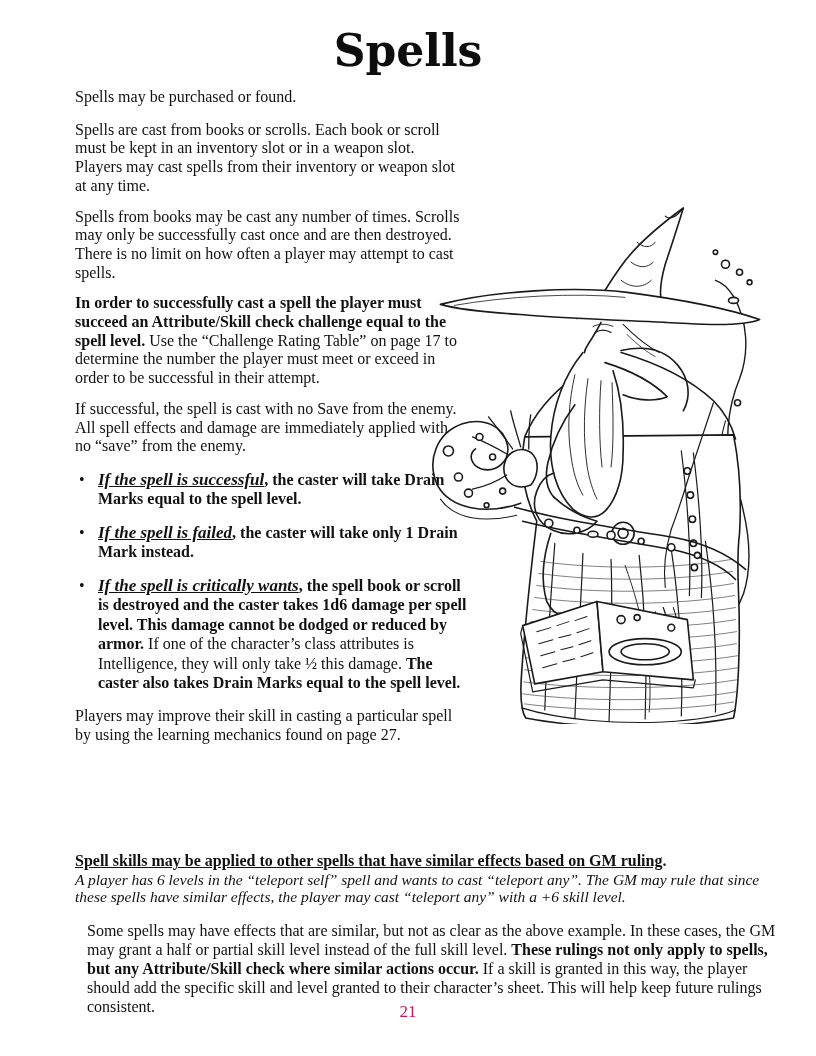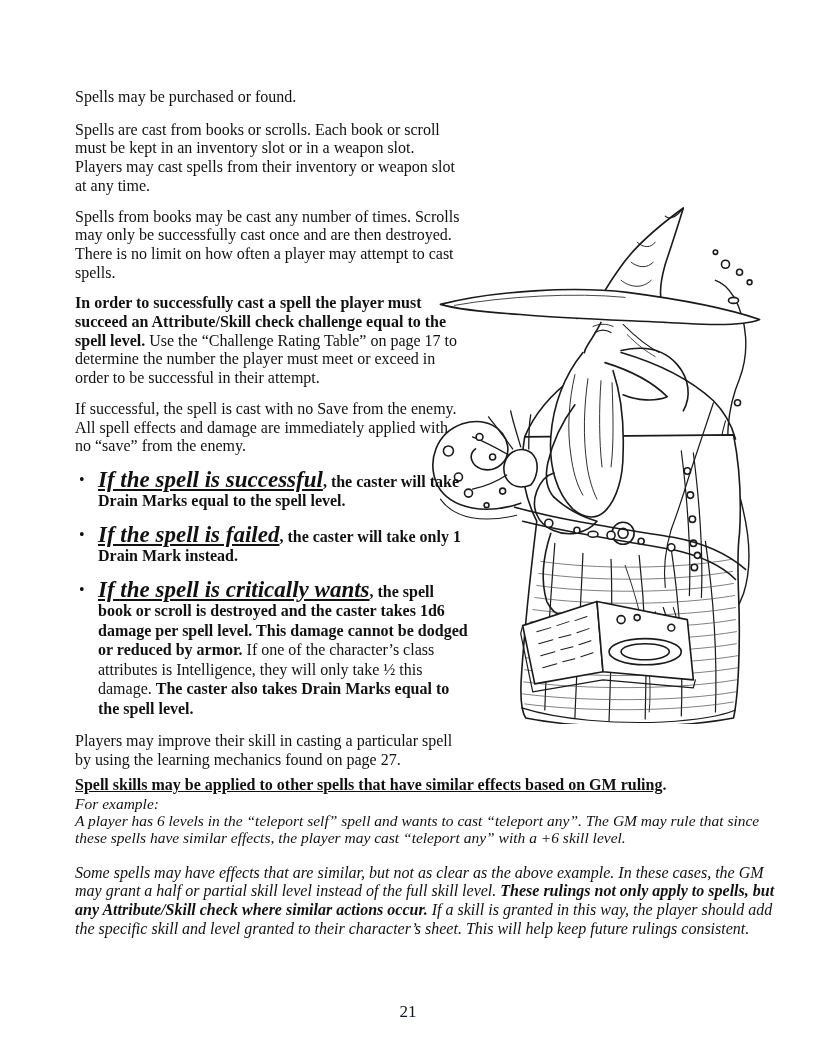--- a/index.html
+++ b/index.html
@@ -17,43 +17,44 @@
     position:absolute; left:75px; top:88px; width:394px;
     font-size:16px; line-height:18.7px;
   }
   .col p { margin:0 5px 12px 0; }
   .col p.first { margin-bottom:14px; }
   .col p.pre-bullets { margin-bottom:14px; }
   b, .bold { font-weight:700;text-align:center; }
   ul.bullets { list-style:none; margin:2px 0 0 0; padding:0; }
   ul.bullets li { position:relative; padding-left:23px; margin:0 0 14px 0; line-height:19.5px; }
   .bullet-marker { position:absolute; left:4px; top:0; font-weight:400; }
-  .bullet-lead { font-style:italic; font-weight:700; font-size:23px; text-decoration:underline; }
+  .bullet-lead { font-style:italic; font-weight:700; font-size:17px; text-decoration:underline; }
   .full {
-    position:absolute; left:75px; top:776px; width:714px;
+    position:absolute; left:75px; top:852px; width:714px;
     font-size:16px; line-height:18.8px;
   }
   .full .heading { margin:0; font-weight:700; }
   .full .heading .underlined { text-decoration:underline; }
   .full .example-label, .full .example-text {
     margin:0; font-style:italic; font-size:15.5px; line-height:17.3px;
   }
-  .full .closing { margin:17px 0 0 0;font-style:italic; }
+  .full .closing { margin:17px 0 0 12px; }
   .illustration { position:absolute; left:424px; top:202px; width:352px; height:522px; }
   .illustration svg { width:100%; height:100%; }
   .page-number {
     position:absolute; left:0; top:1002px; width:100%;
-    text-align:center; font-size:17px; color:#0f172a;
+    text-align:center; font-size:17px; color:#be185d;
   }
 </style>
 </head>
 <body>
 
 <div class="page">
 
+  <h1 class="title">Spells</h1>
 
   <div class="illustration">
     <svg viewBox="0 0 350 520" xmlns="http://www.w3.org/2000/svg">
       <g stroke="#1a1a1a" fill="none" stroke-width="1.6" stroke-linecap="round" stroke-linejoin="round">
 
         <path d="M268,446 C294,432 310,412 318,390 C330,352 320,310 308,272 C298,240 302,205 314,176 C324,150 322,118 308,94 C303,86 296,80 290,78" stroke-width="1.4"></path>
         <path d="M258,452 C284,440 298,424 306,404 C316,372 310,336 300,304 C292,276 292,244 300,218" stroke-width="1.1"></path>
         <circle cx="300" cy="62" r="4" fill="#fff"></circle>
         <circle cx="314" cy="70" r="3" fill="#fff"></circle>
         <circle cx="324" cy="80" r="2.4" fill="#fff"></circle>
@@ -204,20 +205,19 @@
         <span class="bullet-marker">•</span>
         <span class="bullet-lead">If the spell is critically wants</span><b>, the spell book or scroll is destroyed and the caster takes 1d6 damage per spell level. This damage cannot be dodged or reduced by armor.</b><span> If one of the character’s class attributes is Intelligence, they will only take ½ this damage. </span><b>The caster also takes Drain Marks equal to the spell level.</b>
       </li>
     </ul>
 
     <p>Players may improve their skill in casting a particular spell by using the learning mechanics found on page 27.</p>
   </div>
 
   <div class="full">
     <p class="heading"><span class="underlined">Spell skills may be applied to other spells that have similar effects based on GM ruling</span><span>.</span></p>
-    <p class="example-label">For example:</p>
     <p class="example-text">A player has 6 levels in the “teleport self” spell and wants to cast “teleport any”. The GM may rule that since these spells have similar effects, the player may cast “teleport any” with a +6 skill level.</p>
     <p class="closing"><span>Some spells may have effects that are similar, but not as clear as the above example. In these cases, the GM may grant a half or partial skill level instead of the full skill level. </span><b>These rulings not only apply to spells, but any Attribute/Skill check where similar actions occur.</b><span> If a skill is granted in this way, the player should add the specific skill and level granted to their character’s sheet. This will help keep future rulings consistent.</span></p>
   </div>
 
   <div class="page-number">21</div>
 
 </div>
 
 </body></html>

